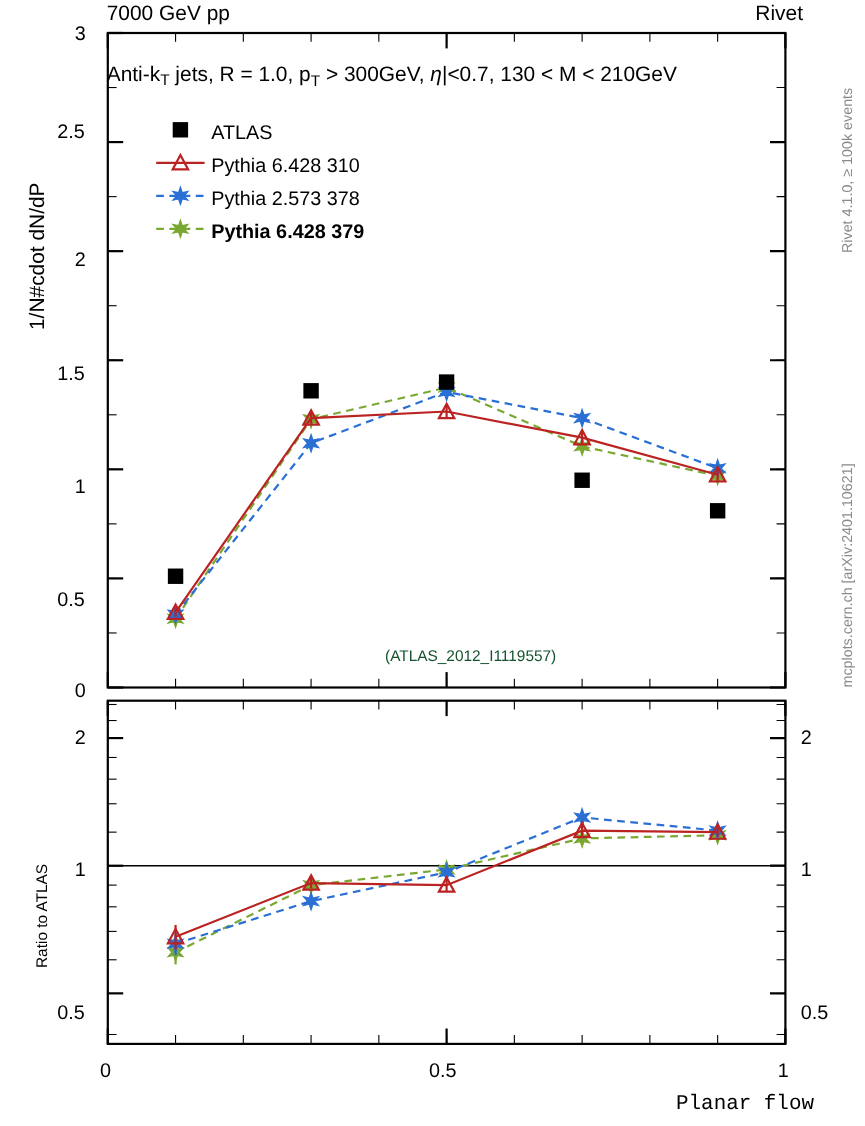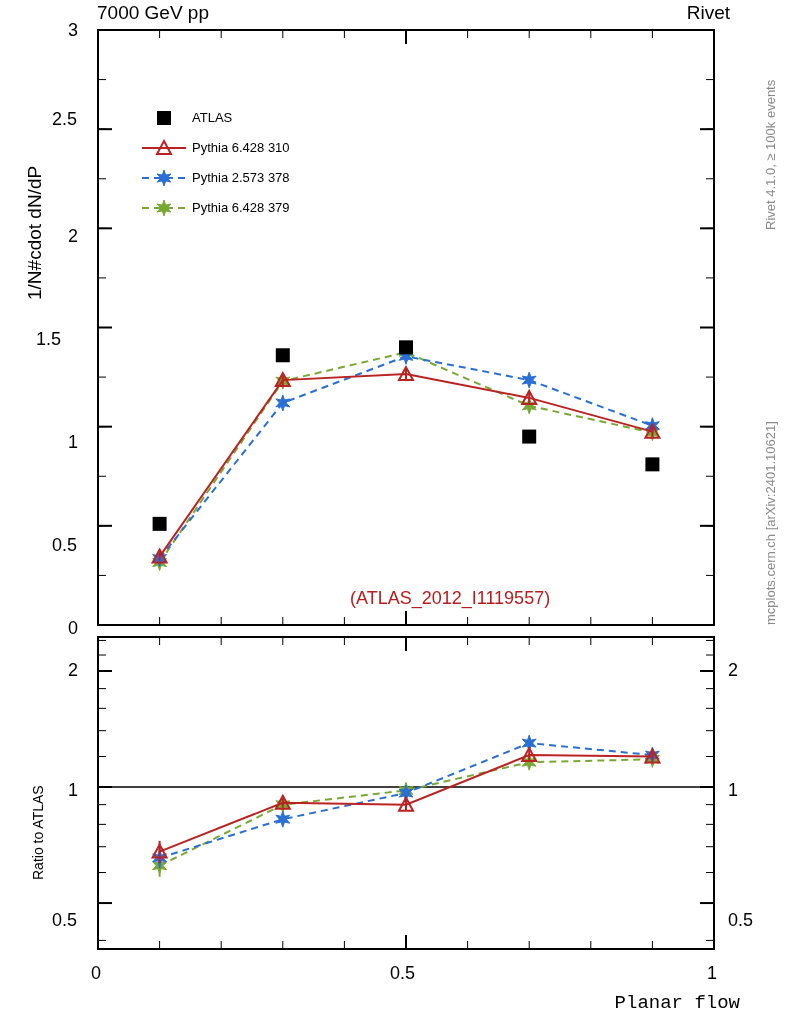--- a/index.html
+++ b/index.html
@@ -17,54 +17,57 @@
   #root {
     position: relative;
     width: 786px;
     height: 1024px;
   }
   .txt { position: absolute; white-space: nowrap; }
   .vtxt { position: absolute; white-space: nowrap; transform-origin: 0 0; }
   .hdr { font-size: 19px; }
   .axis-label { font-size: 19px; }
   .tick-label { font-size: 18px; }
-  .legend-label { font-size: 13px; }
+  .legend-label { font-size: 18px; }
   .side-label { font-size: 13px; fill: #8a8a8a; color: #8a8a8a; }
-  .watermark { font-size: 18px; color: #b91c1c; }
+  .watermark { font-size: 14px; color: #14532d; }
   svg { position: absolute; left: 0; top: 0; }
 </style>
 </head>
 <body>
 
 <div id="root">
 
   <div class="txt hdr" style="left:97px; top:2px;text-align:center;">7000 GeV pp</div>
   <div class="txt hdr" style="right:56px; top:2px;">Rivet</div>
 
+  <div class="txt" style="left:97px; top:58px; font-size:19px;">
+    <span>Anti-k</span><span style="font-size:14px; vertical-align:-3px;">T</span><span>&nbsp;jets, R = 1.0, p</span><span style="font-size:14px; vertical-align:-4px;">T</span><span>&nbsp;&gt; 300GeV, </span><span style="font-style:italic;">η</span><span>|&lt;0.7, 130 &lt; M &lt; 210GeV</span>
+  </div>
 
   <div class="txt watermark" style="left:350px; top:588px;">(ATLAS_2012_I1119557)</div>
 
   <div class="vtxt axis-label" style="left:24px; top:300px; transform: rotate(-90deg);">1/N#cdot dN/dP</div>
 
   <div class="vtxt" style="left:30px; top:880px; transform: rotate(-90deg); font-size:14px;">Ratio to ATLAS</div>
 
   <div class="txt axis-label" style="right:46px; top:992px;font-family:Liberation Mono, monospace;">Planar flow</div>
 
   <div class="vtxt side-label" style="left:763px; top:230px; transform: rotate(-90deg);">Rivet 4.1.0, ≥ 100k events</div>
   <div class="vtxt side-label" style="left:763px; top:625px; transform: rotate(-90deg);">mcplots.cern.ch [arXiv:2401.10621]</div>
 
   <div class="txt legend-label" style="left:192px; top:110px;">ATLAS</div>
   <div class="txt legend-label" style="left:192px; top:140px;">Pythia 6.428 310</div>
   <div class="txt legend-label" style="left:192px; top:170px;">Pythia 2.573 378</div>
-  <div class="txt legend-label" style="left:192px; top:200px;">Pythia 6.428 379</div>
+  <div class="txt legend-label" style="left:192px; top:200px;font-weight:bold;">Pythia 6.428 379</div>
 
   <div class="txt tick-label" style="left:68px; top:20px;">3</div>
   <div class="txt tick-label" style="left:52px; top:109px;">2.5</div>
   <div class="txt tick-label" style="left:68px; top:226px;">2</div>
-  <div class="txt tick-label" style="left:36px; top:329px;">1.5</div>
+  <div class="txt tick-label" style="left:52px; top:329px;">1.5</div>
   <div class="txt tick-label" style="left:68px; top:432px;">1</div>
   <div class="txt tick-label" style="left:52px; top:535px;">0.5</div>
   <div class="txt tick-label" style="left:68px; top:618px;">0</div>
 
   <div class="txt tick-label" style="left:68px; top:660px;">2</div>
   <div class="txt tick-label" style="left:68px; top:780px;">1</div>
   <div class="txt tick-label" style="left:52px; top:910px;">0.5</div>
 
   <div class="txt tick-label" style="left:728px; top:660px;">2</div>
   <div class="txt tick-label" style="left:728px; top:780px;">1</div>

